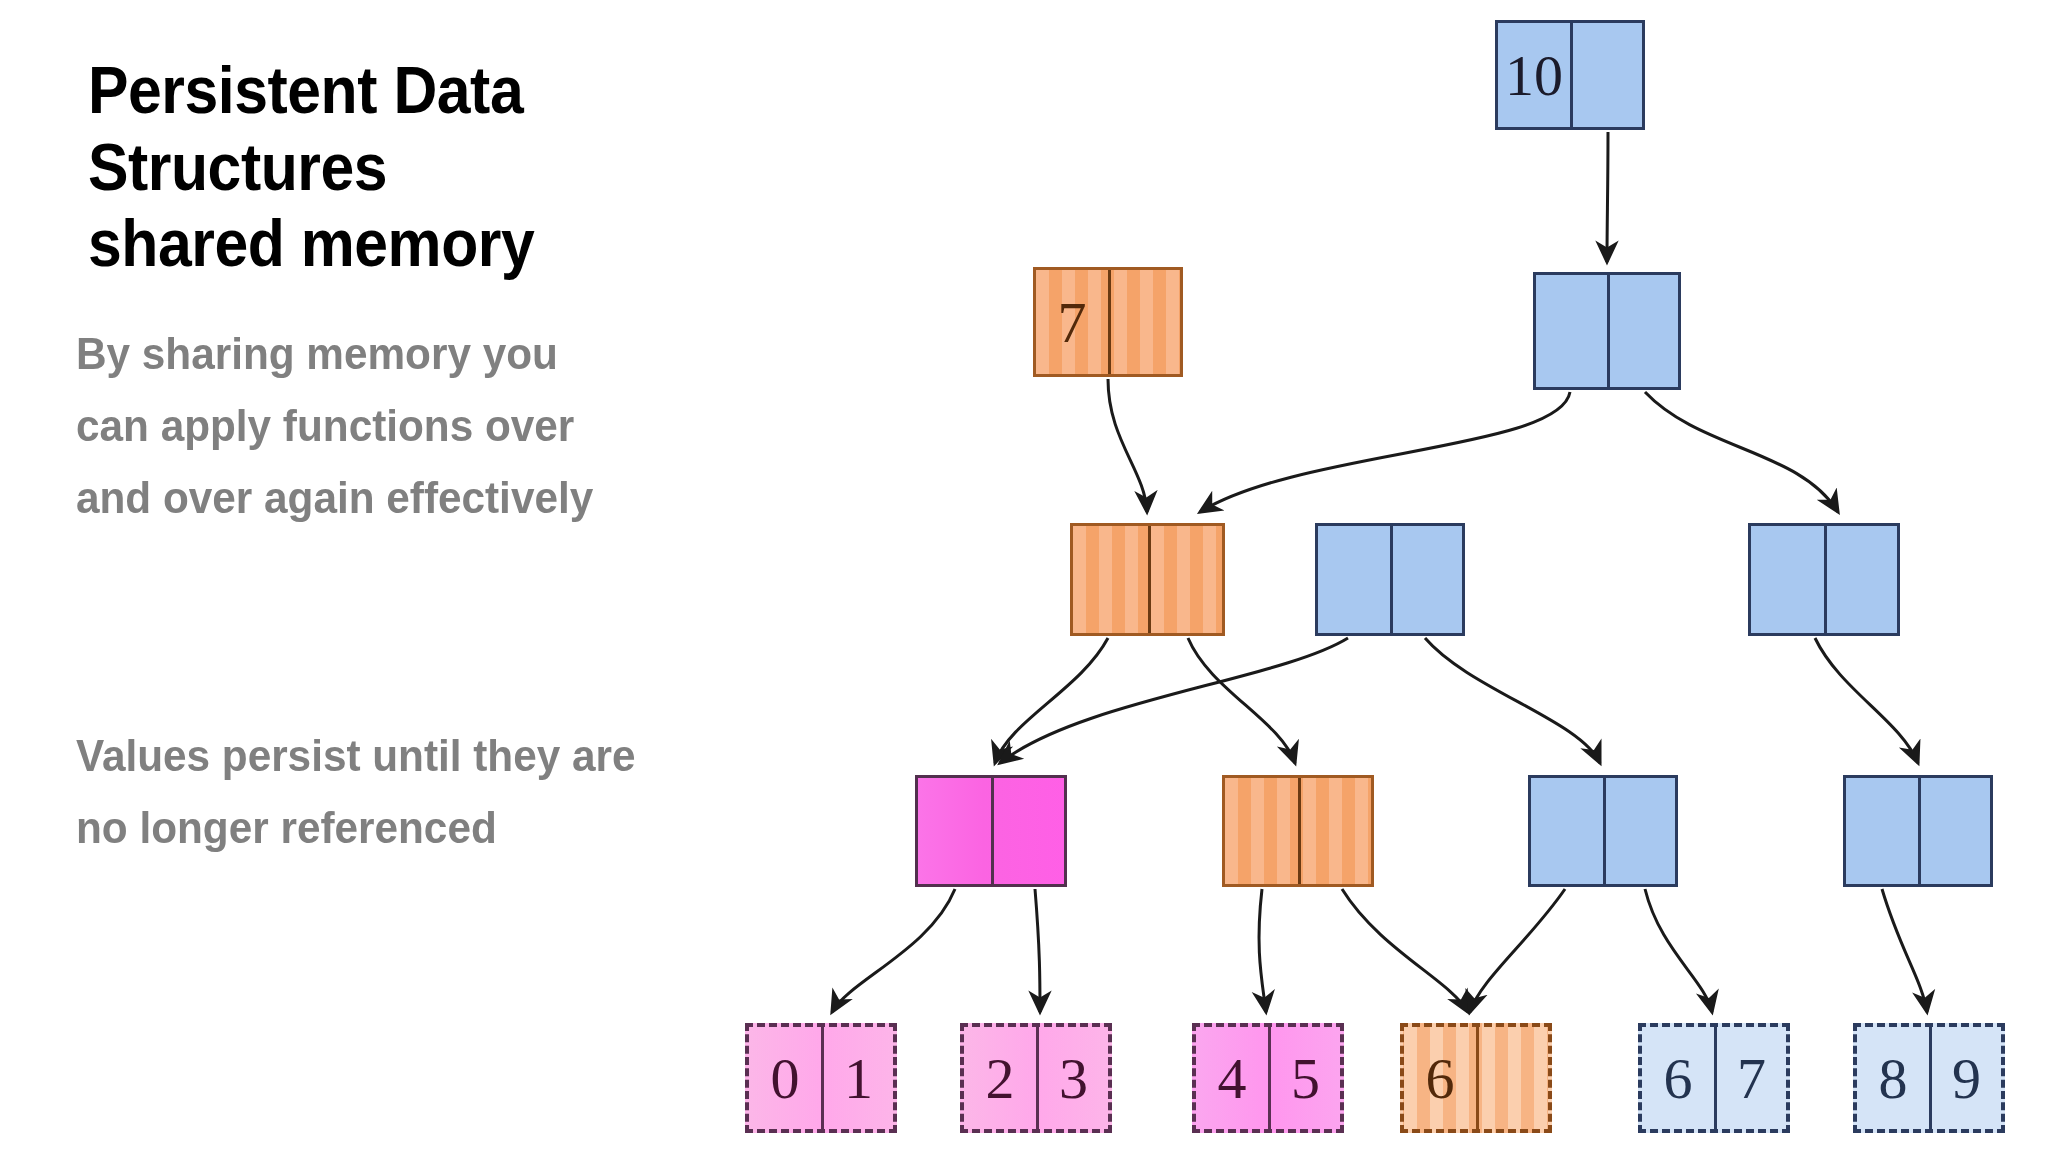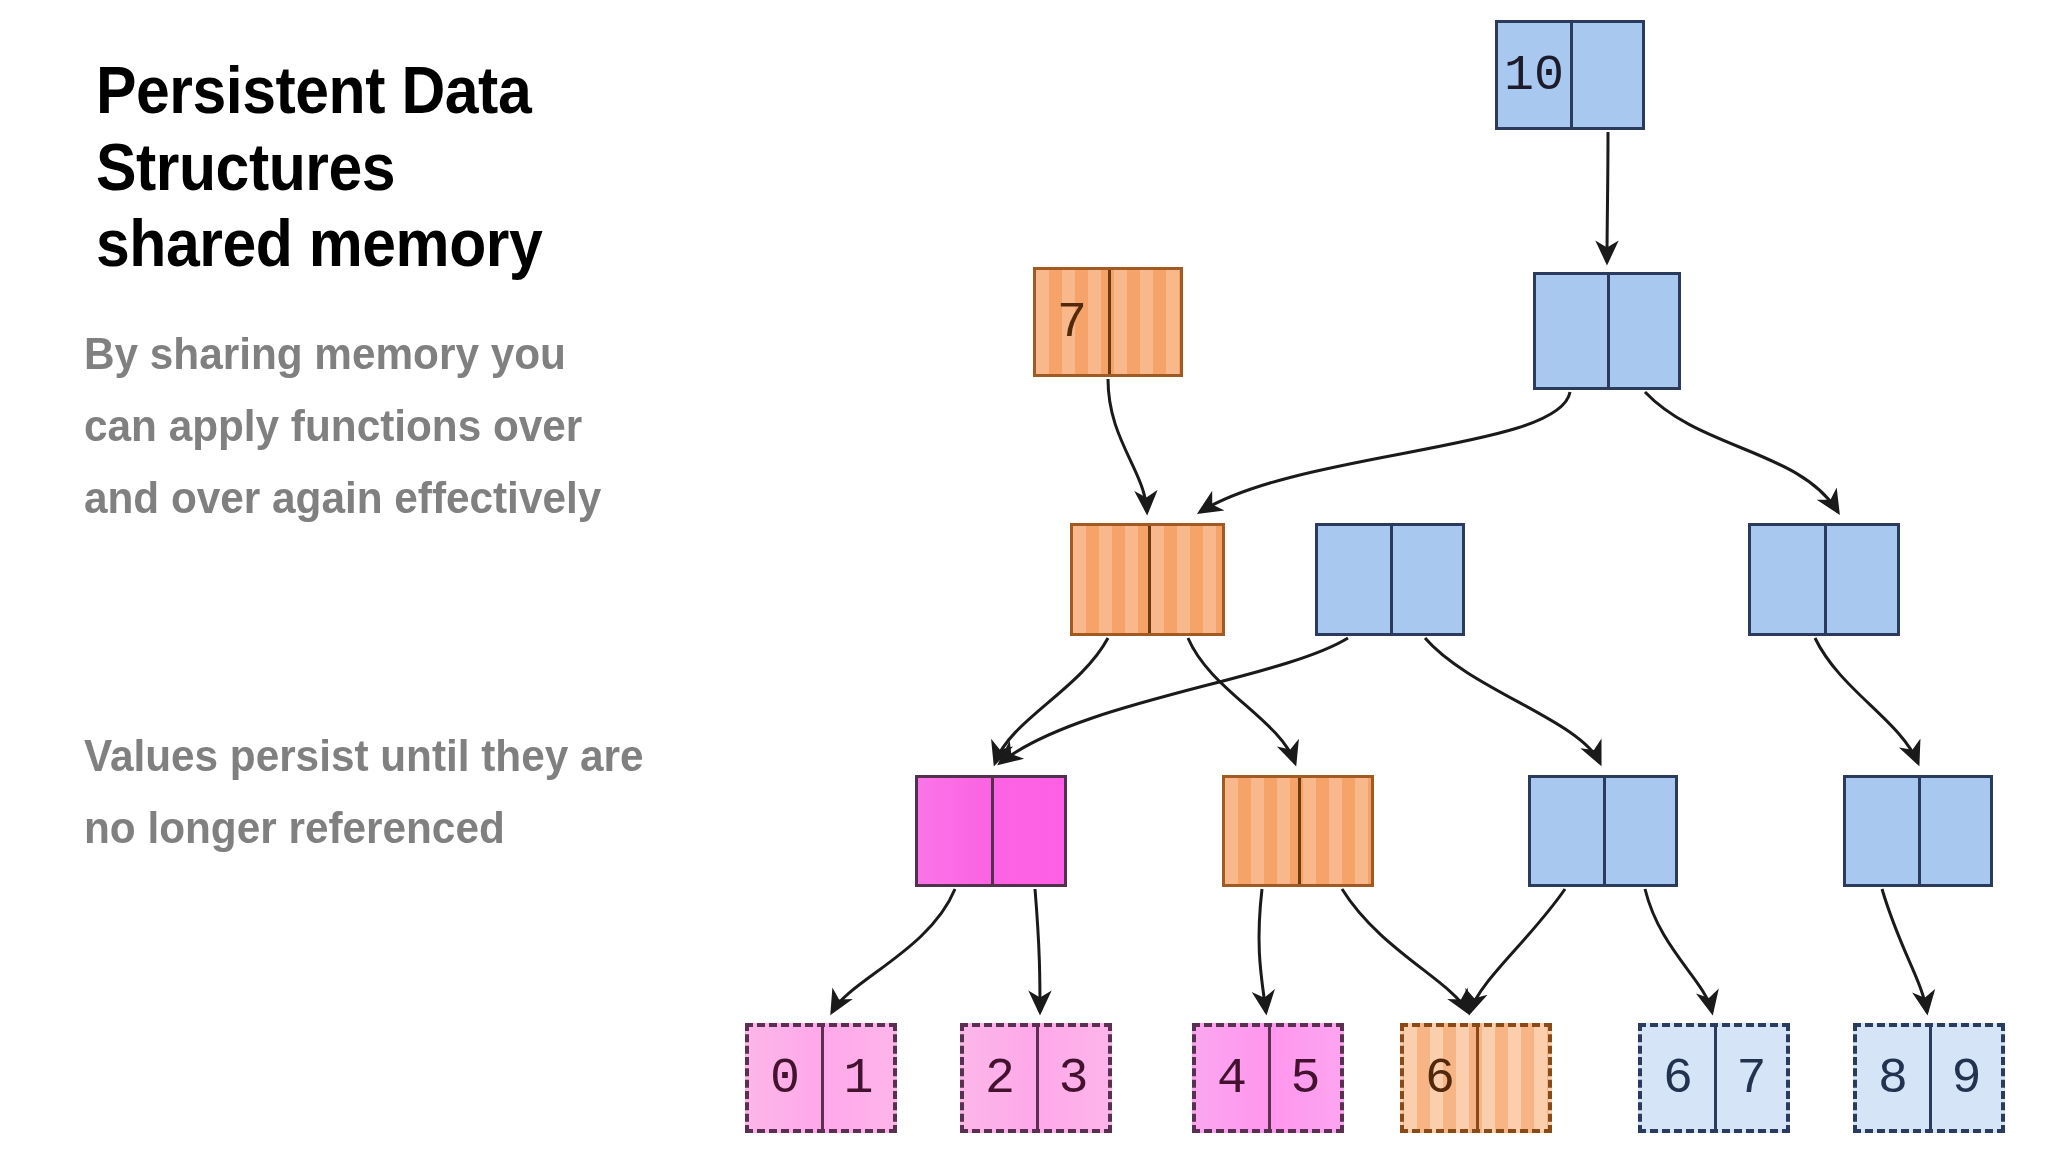--- a/index.html
+++ b/index.html
@@ -2,21 +2,21 @@
 <html><head>
 <meta charset="utf-8">
 <style>
   html,body{margin:0;padding:0;background:#ffffff;}
   body{width:2048px;height:1152px;overflow:hidden;
        font-family:"Liberation Sans", sans-serif;
        -webkit-font-smoothing:antialiased;}
   #slide{position:relative;width:2048px;height:1152px;background:#ffffff;}
 
   
-  #text-col{position:absolute;left:8px;top:0;width:700px;height:920px;}
+  #text-col{position:absolute;left:0;top:0;width:700px;height:920px;}
 
   #page-title{
     position:absolute;left:88px;top:52px;width:600px;
     font-size:66px;line-height:1.16;font-weight:bold;color:#000000;
     letter-spacing:-0.5px;
     font-family:"Liberation Sans Narrow","Liberation Sans",sans-serif;
     transform:scaleX(0.92);transform-origin:left top;
     white-space:pre-line;
   }
   #para-1{
@@ -32,22 +32,22 @@
     transform:scaleX(0.94);transform-origin:left top;
   }
 
   
   #diagram{position:absolute;left:0;top:0;width:2048px;height:1152px;}
   #edges{position:absolute;left:0;top:0;width:2048px;height:1152px;
          pointer-events:none;}
 
   .node{position:absolute;display:flex;box-sizing:border-box;}
   .cell{flex:1 1 50%;display:flex;align-items:center;justify-content:center;
-        font-family:Liberation Mono, monospace;
-        font-size:50px;color:#1b1b2b;box-sizing:border-box;}
+        font-family:Liberation Serif, serif;
+        font-size:58px;color:#1b1b2b;box-sizing:border-box;}
 
   
   .n-blue{background:#a8c8f0;border:3px solid #2b3b5e;}
   .n-blue .cell+.cell{border-left:3px solid #2b3b5e;}
   
   .n-blue-leaf{background:#d5e4f7;border:4px dashed #2b3b5e;}
   .n-blue-leaf .cell+.cell{border-left:3px solid #2b3b5e;}
   .n-blue-leaf .cell{color:#23334f;}
 
   

